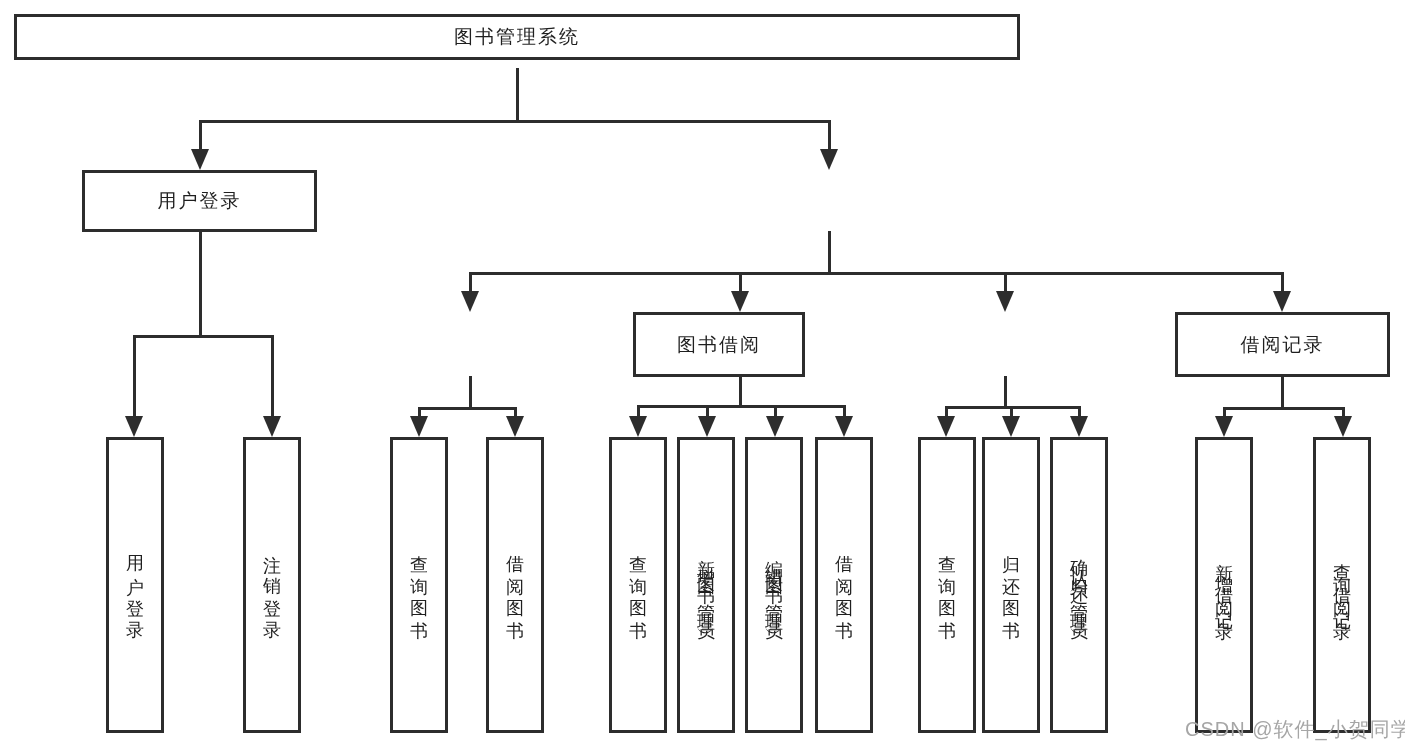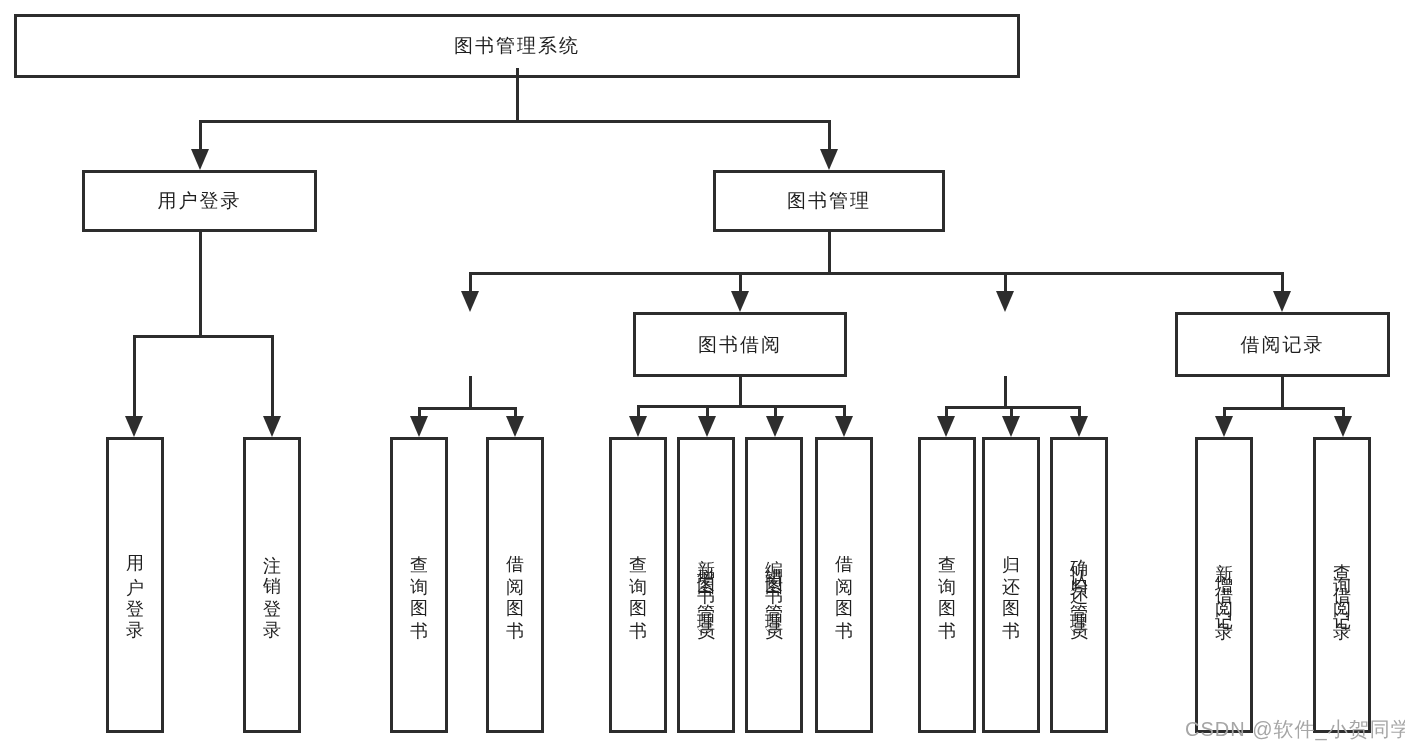--- a/index.html
+++ b/index.html
@@ -55,50 +55,47 @@
     letter-spacing: 1px;
     z-index: 5;
     white-space: nowrap;
   }
 </style>
 </head>
 <body>
 
 <div class="canvas">
 
-  <div class="node hnode" style="left:14px; top:14px; width:1006px; height:64px;">
+  <div class="node hnode" style="left:14px; top:14px; width:1006px; height:46px;">
     <span>图书管理系统</span>
   </div>
 
   <div class="vl" style="left:516px; top:68px;  height:52px;"></div>
   <div class="hl" style="left:199px; top:120px; width:631px;"></div>
   <div class="vl" style="left:199px; top:120px; height:32px;"></div>
   <div class="ah" style="left:191px; top:149px;"></div>
   <div class="vl" style="left:828px; top:120px; height:32px;"></div>
   <div class="ah" style="left:820px; top:149px;"></div>
 
   <div class="node hnode" style="left:82px; top:170px; width:235px; height:62px;">
     <span>用户登录</span>
   </div>
-  <div class="node hnode" style="left:713px; top:170px; width:232px; height:62px;">
-    <span>图书管理</span>
-  </div>
 
   <div class="vl" style="left:828px; top:231px; height:41px;"></div>
   <div class="hl" style="left:469px; top:272px; width:814px;"></div>
   <div class="vl" style="left:469px;  top:272px; height:22px;"></div>
   <div class="ah" style="left:461px;  top:291px;"></div>
   <div class="vl" style="left:739px;  top:272px; height:22px;"></div>
   <div class="ah" style="left:731px;  top:291px;"></div>
   <div class="vl" style="left:1004px; top:272px; height:22px;"></div>
   <div class="ah" style="left:996px;  top:291px;"></div>
   <div class="vl" style="left:1281px; top:272px; height:22px;"></div>
   <div class="ah" style="left:1273px; top:291px;"></div>
 
-  <div class="node hnode" style="left:633px; top:312px; width:214px; height:65px;">
+  <div class="node hnode" style="left:633px; top:312px; width:172px; height:65px;">
     <span>图书借阅</span>
   </div>
   <div class="node hnode" style="left:1175px; top:312px; width:215px; height:65px;">
     <span>借阅记录</span>
   </div>
 
   <div class="vl" style="left:199px; top:231px; height:104px;"></div>
   <div class="hl" style="left:133px; top:335px; width:140px;"></div>
   <div class="vl" style="left:133px; top:335px; height:83px;"></div>
   <div class="ah" style="left:125px; top:416px;"></div>

